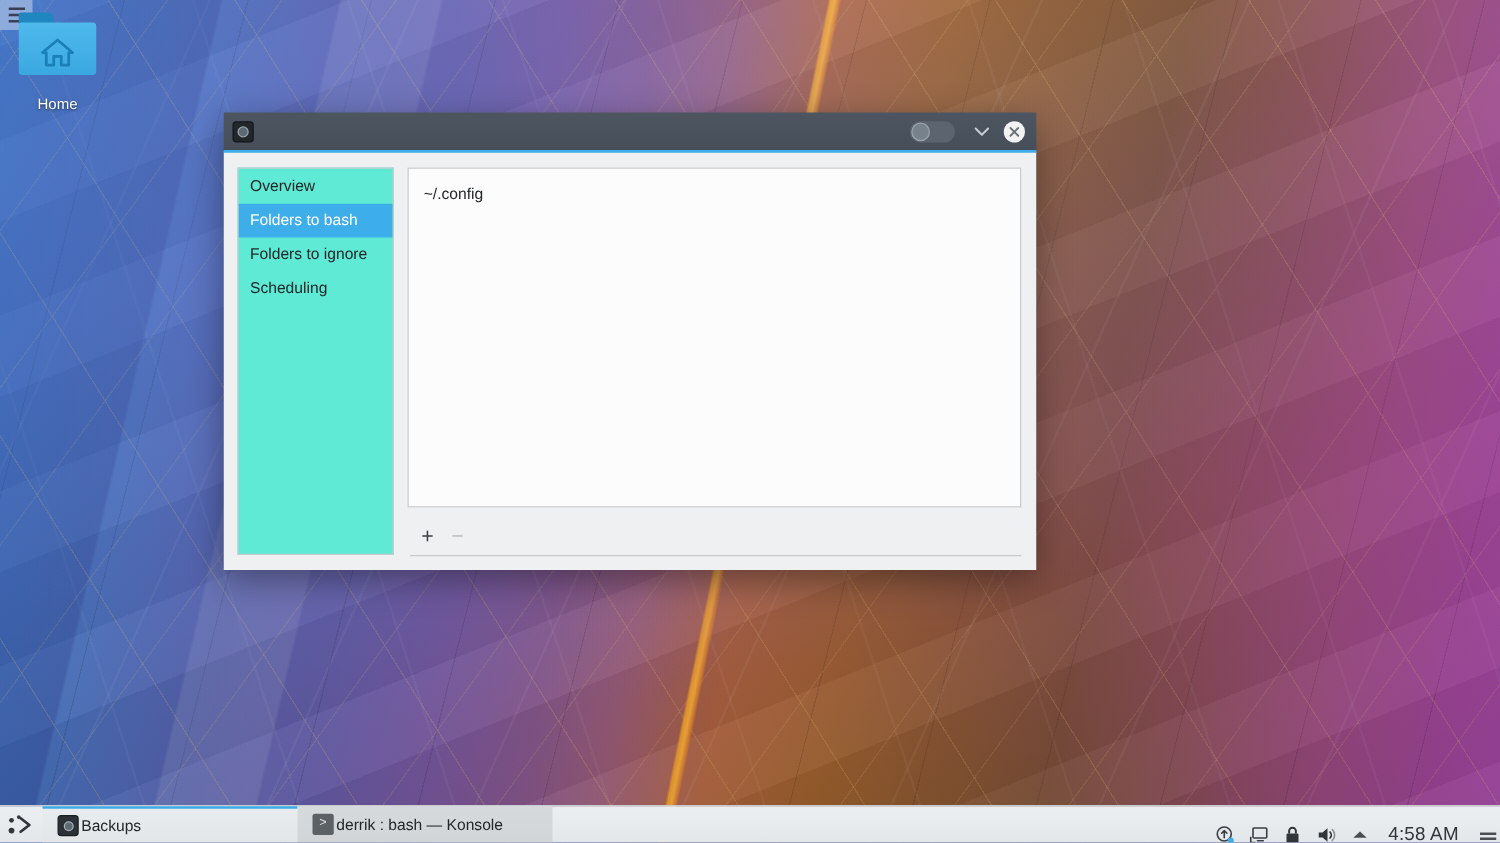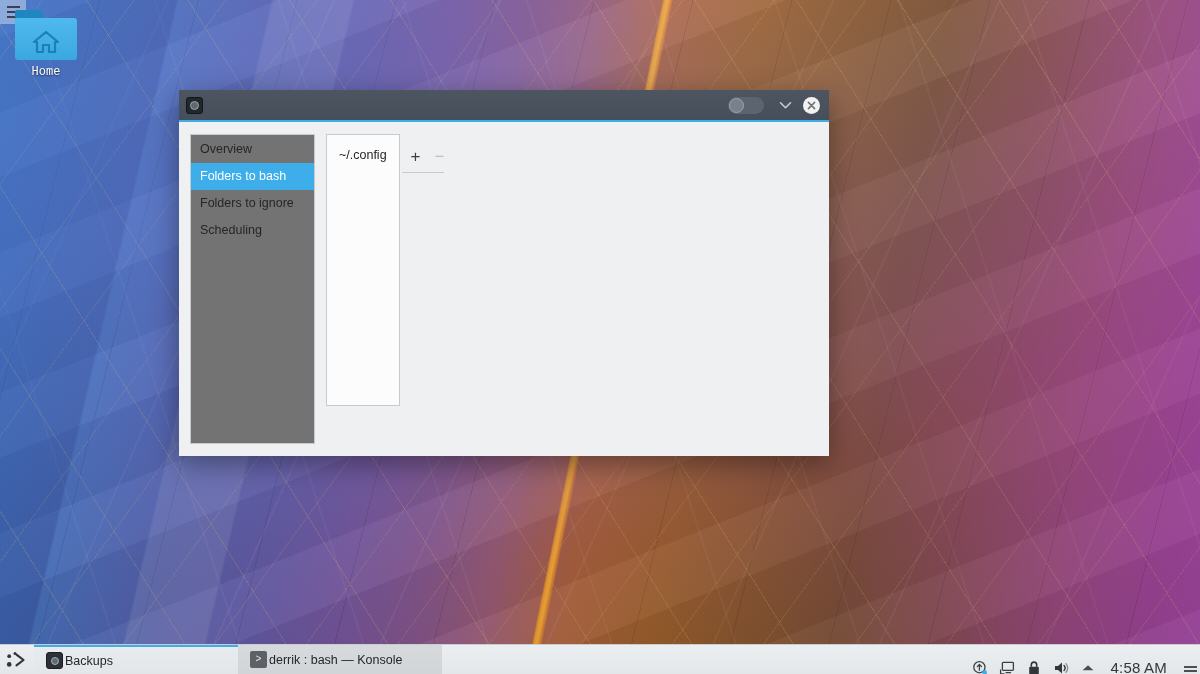--- a/index.html
+++ b/index.html
@@ -133,24 +133,23 @@
     position: absolute; left: 0; top: 0; width: 28px; height: 9px;
     background: #1f86bf; border-radius: 2px 5px 0 0;
   }
   .folder .body {
     position: absolute; left: 0; top: 8px; width: 62px; height: 42px;
     background: linear-gradient(180deg, #4fb9ed 0%, #3aa8e0 100%);
     border-radius: 2px 3px 3px 3px;
   }
   .folder svg { position: absolute; left: 17px; top: 18px; }
   .desk-label {
-    margin-top: 5px; font-size: 12px; color: #ffffff;
+    margin-top: 16px; font-size: 12px; color: #ffffff;
     text-shadow: 0 1px 2px rgba(0,0,0,0.65);
     white-space: nowrap;
-    font-family: Liberation Mono, monospace;
   }
 
   
   #app-window {
     position: absolute;
     left: 179px; top: 90px;
     width: 650px; height: 366px;
     box-shadow: 0 8px 26px rgba(0,0,0,0.38);
     display: flex; flex-direction: column;
   }
@@ -196,36 +195,36 @@
     background: #eff0f1;
     display: flex;
     padding: 12px 12px 12px 11px;
     gap: 11px;
     border-top: 1px solid #3daee9;
   }
 
   
   #sidebar {
     width: 125px;
-    background: #737373;
+    background: #5eead4;
     border: 1px solid #c7cacd;
     padding-top: 1px;
     flex-shrink: 0;
   }
   .side-item {
     height: 27px; line-height: 27px;
     padding-left: 9px;
     font-size: 12.5px; color: #232629;
     white-space: nowrap;
   }
   .side-item.selected { background: #3daee9; color: #ffffff; }
 
   
   #right-pane {
-    flex: 1; display: flex; 
+    flex: 1; display: flex; flex-direction: column;
   }
   #folder-list {
     height: 272px;
     background: #fcfcfc;
     border: 1px solid #c7cacd;
     padding: 10px 0 0 0;
   }
   .folder-row {
     padding: 0 12px;
     font-size: 12.5px; color: #232629;

